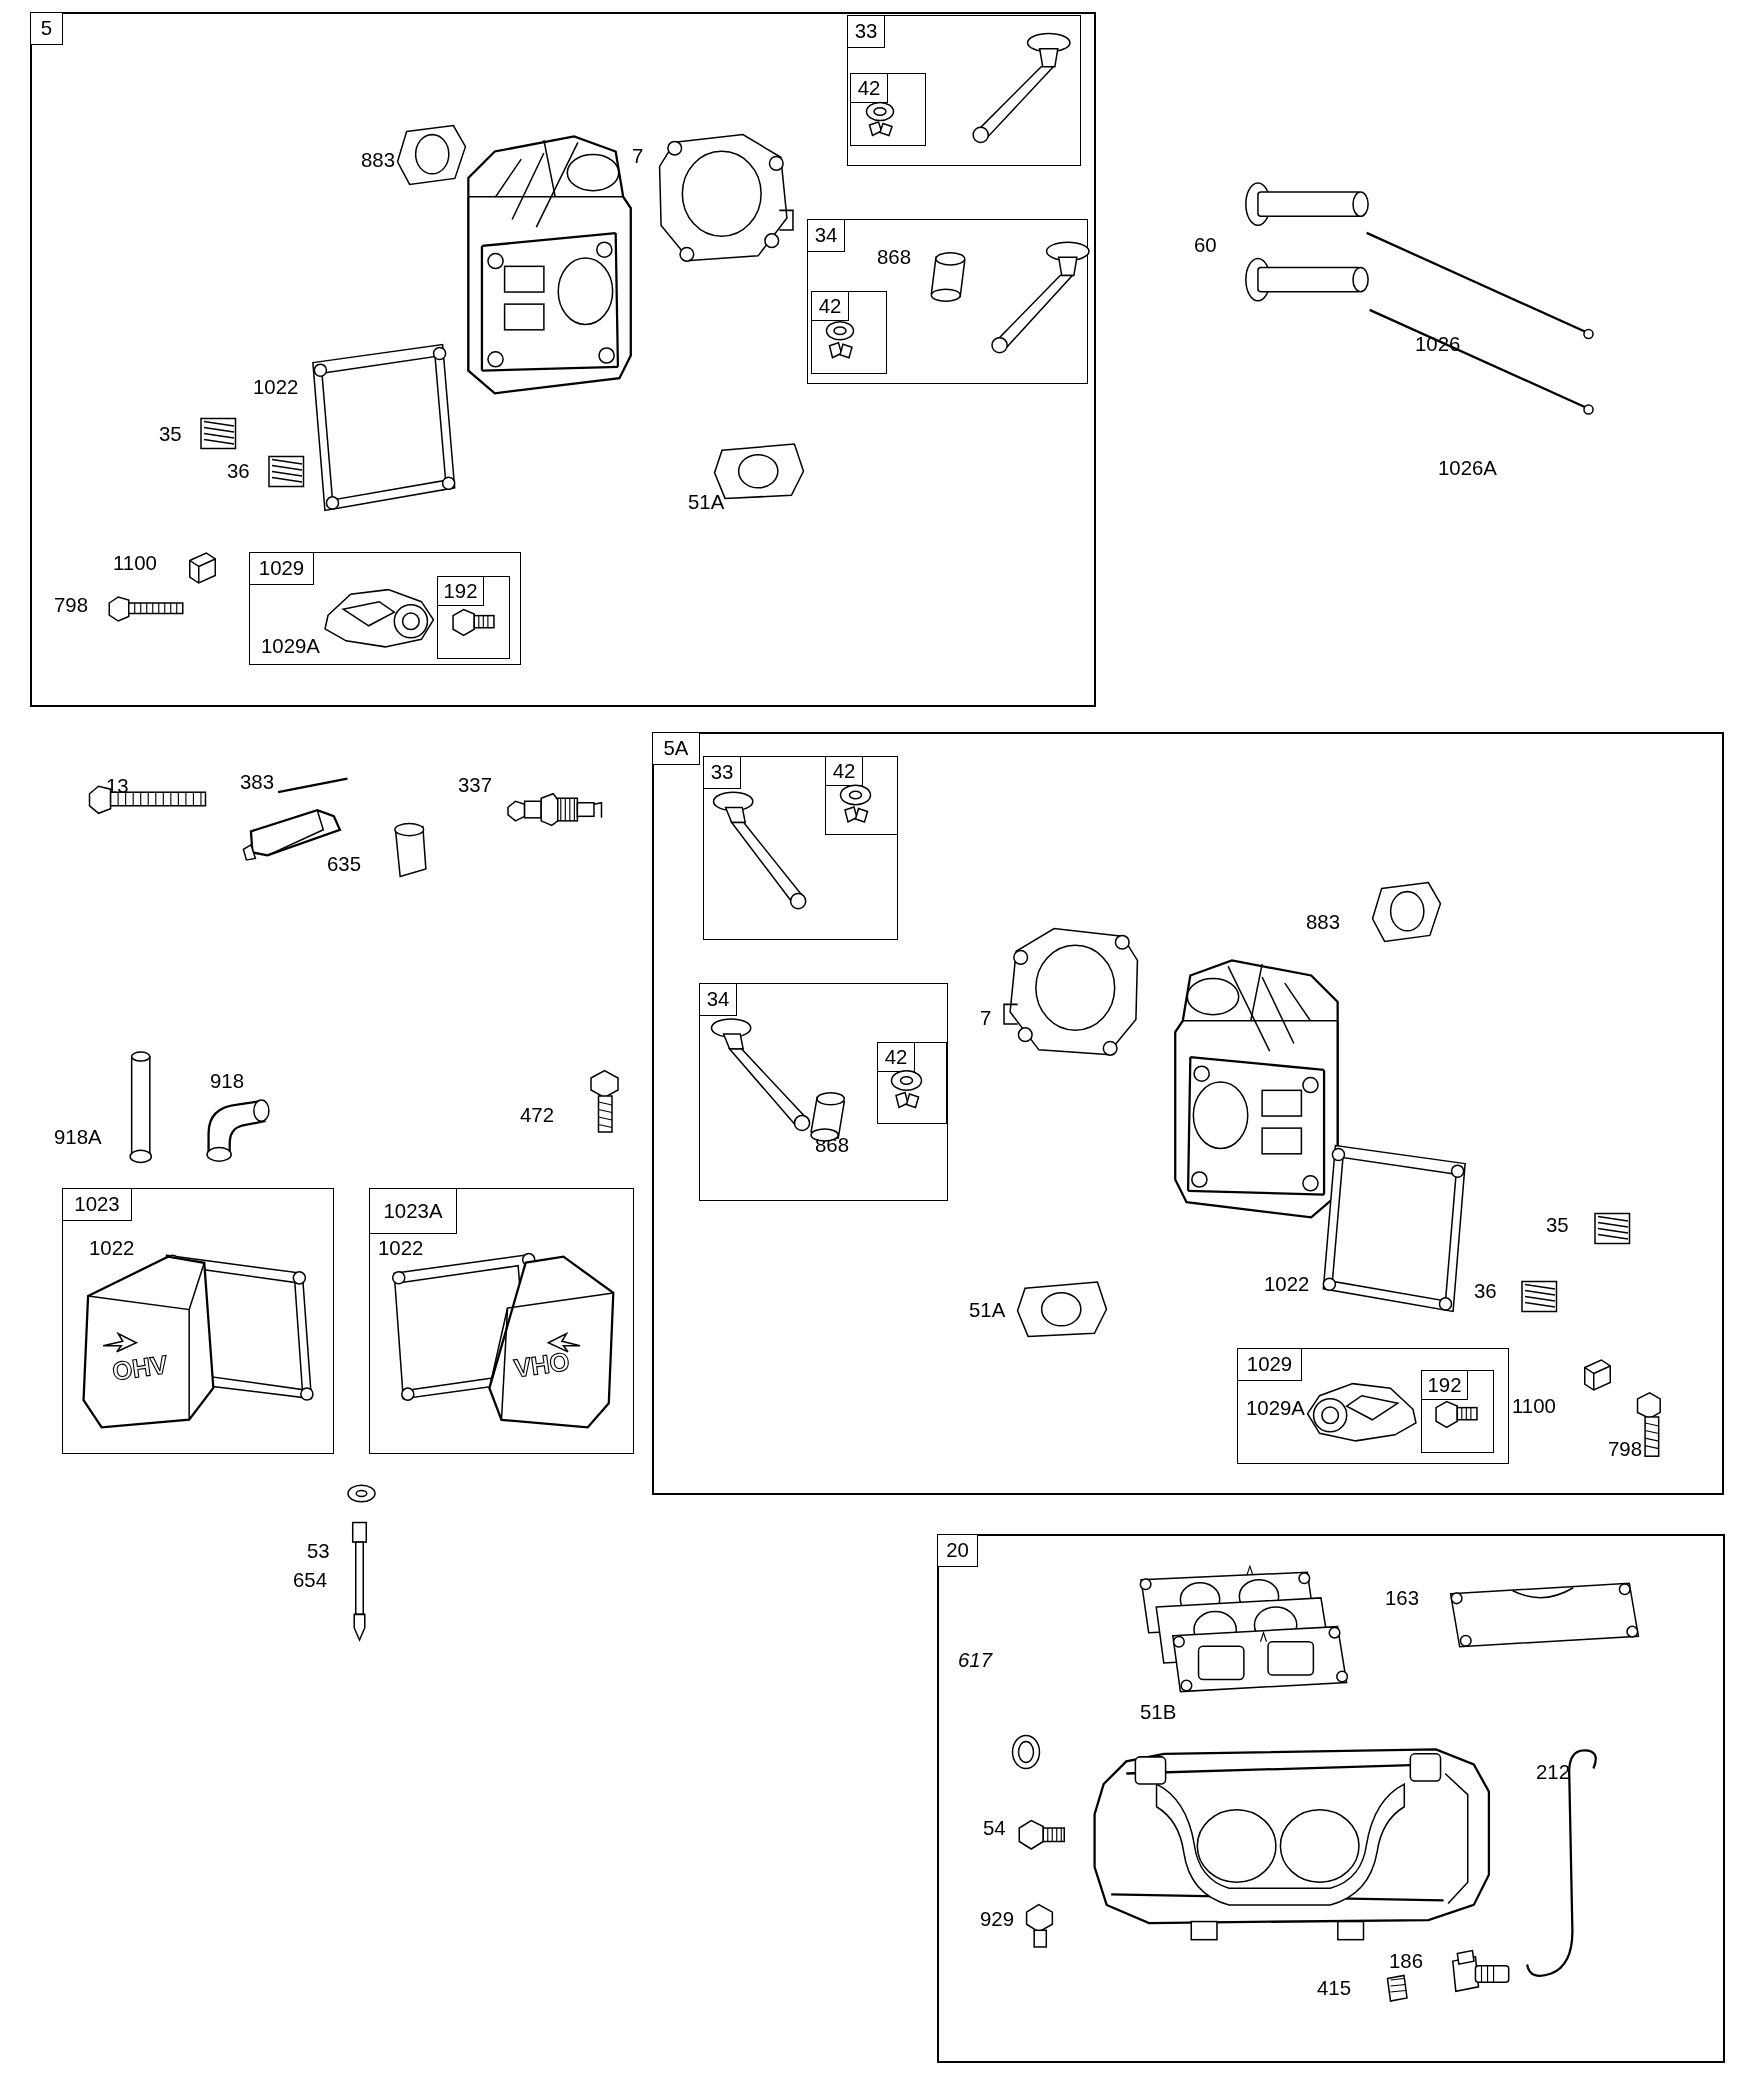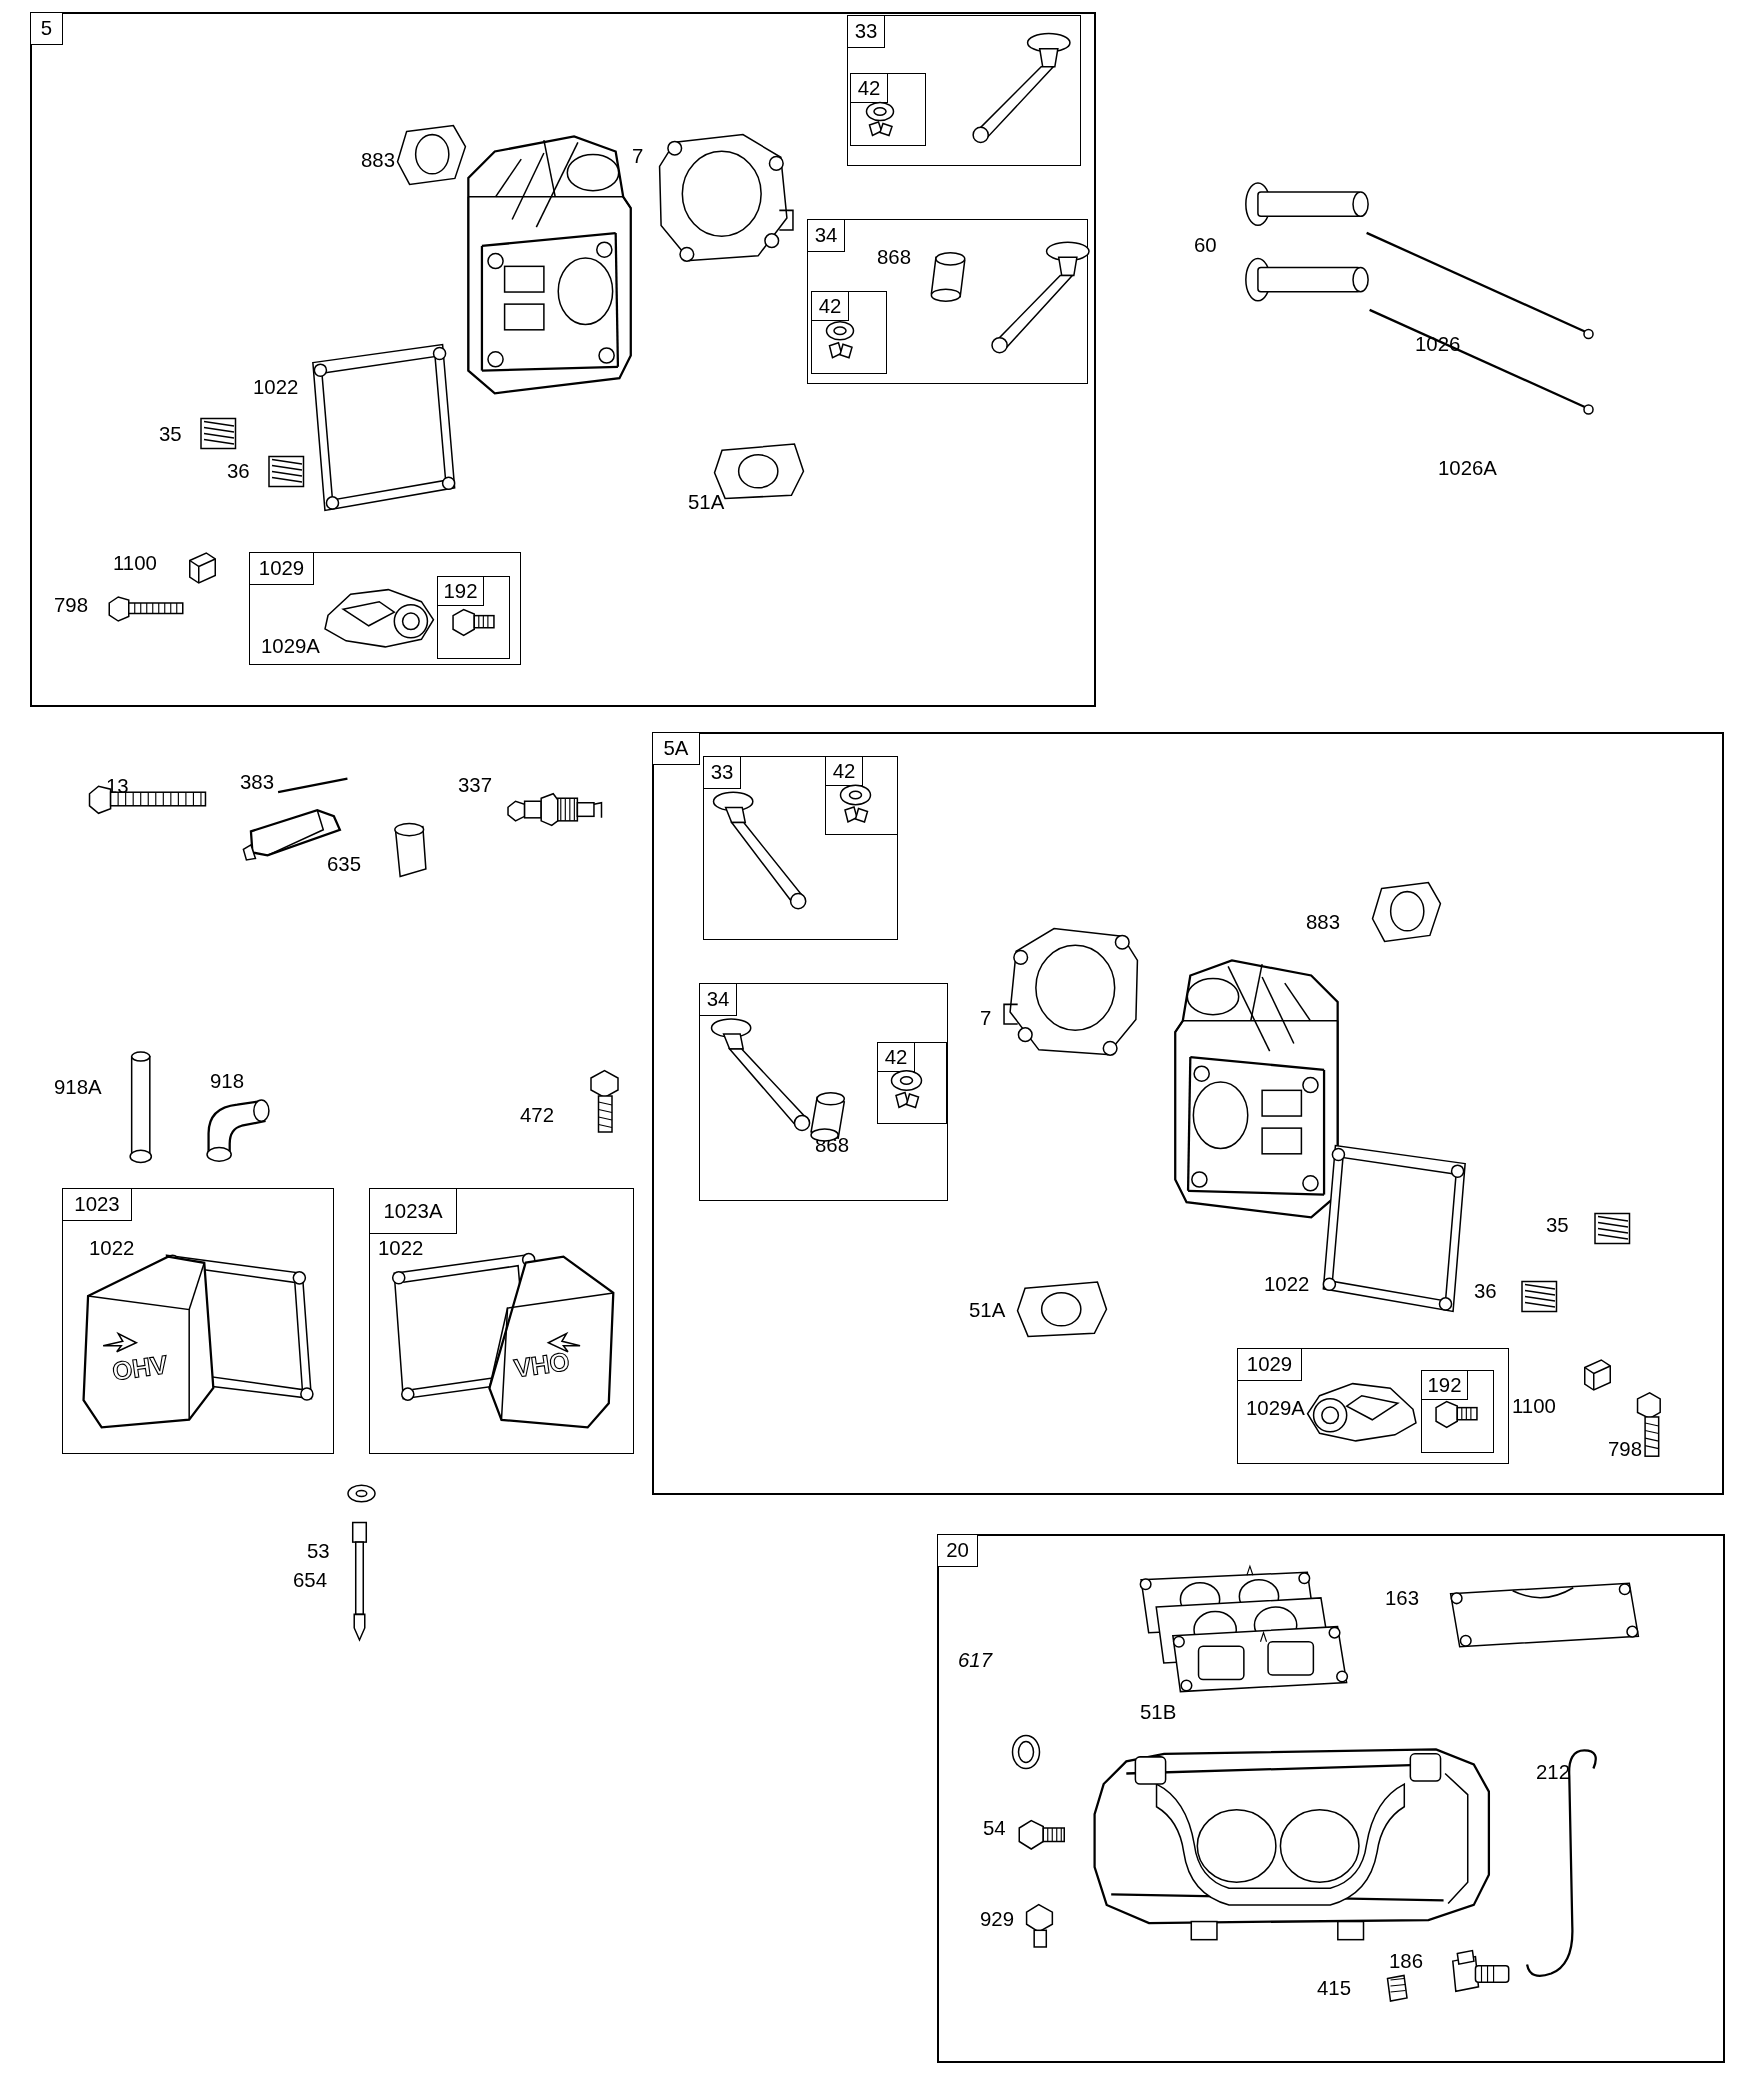--- a/index.html
+++ b/index.html
@@ -242,21 +242,21 @@
       <path class="fw" d="M4 52 L14 44 L26 48 L26 64 L14 70 L4 62 Z"></path>
       <rect class="fw" x="26" y="44" width="22" height="22"></rect>
       <path class="fw" d="M48 40 L64 34 L70 42 L70 70 L62 76 L48 70 Z"></path>
       <rect class="fw" x="70" y="40" width="26" height="30"></rect>
       <path class="lnt" d="M74 40 L74 70 M80 40 L80 70 M86 40 L86 70 M92 40 L92 70"></path>
       <rect class="fw" x="96" y="46" width="22" height="18"></rect>
       <path class="ln" d="M118 48 L128 46 L128 66"></path>
     </svg>
   </div>
 
-  <div class="lbl" style="left:54px;top:1076px;">918A</div>
+  <div class="lbl" style="left:54px;top:1126px;">918A</div>
   <div class="art" style="left:124px;top:1049px;">
     <svg width="35" height="121" viewBox="0 0 46 160">
       <rect class="fw" x="10" y="10" width="24" height="130"></rect>
       <ellipse class="fw" cx="22" cy="10" rx="12" ry="6"></ellipse>
       <ellipse class="fw" cx="22" cy="142" rx="14" ry="8"></ellipse>
     </svg>
   </div>
 
   <div class="lbl" style="left:210px;top:1070px;">918</div>
   <div class="art" style="left:198px;top:1088px;">

